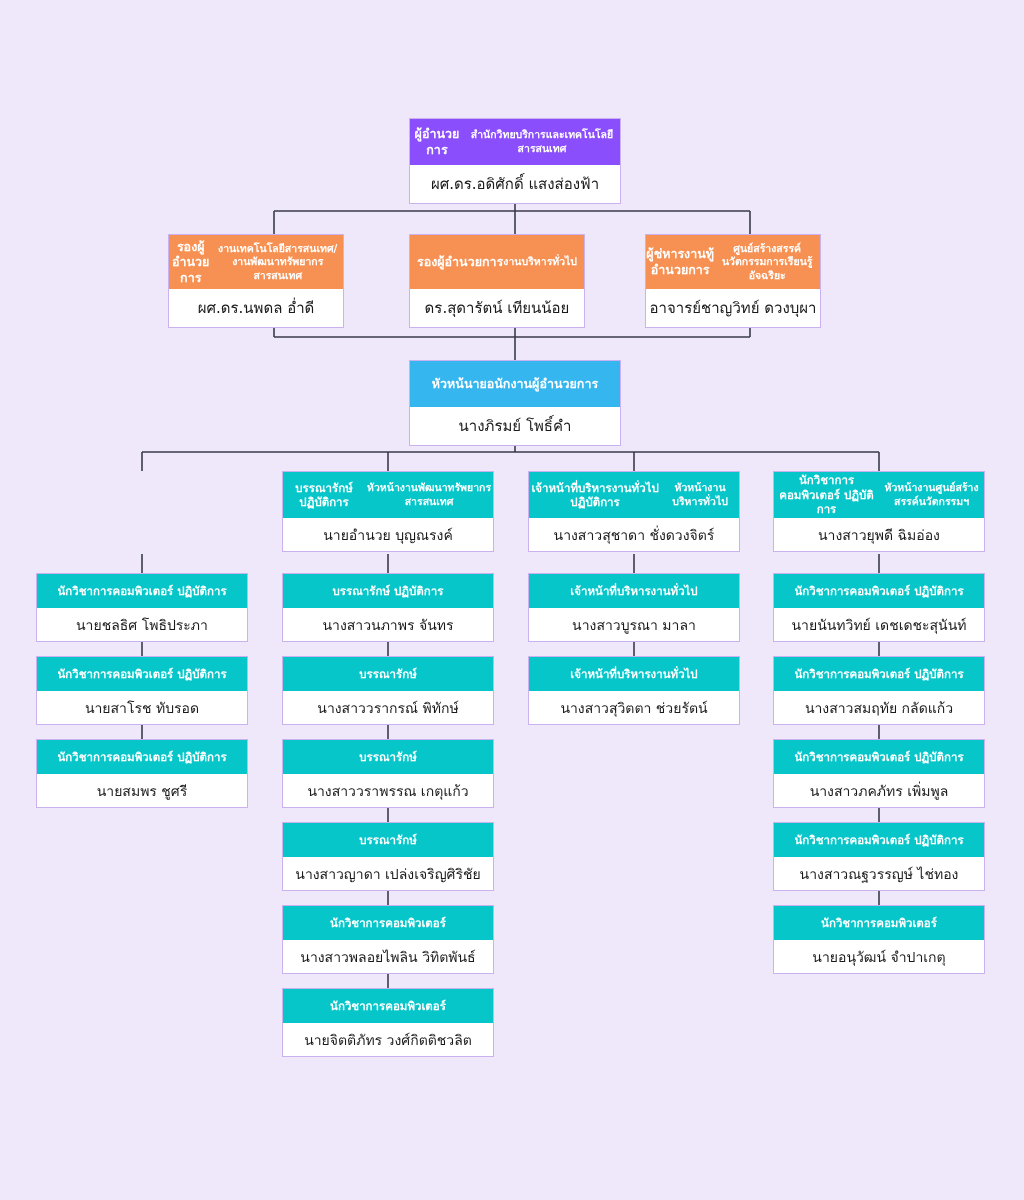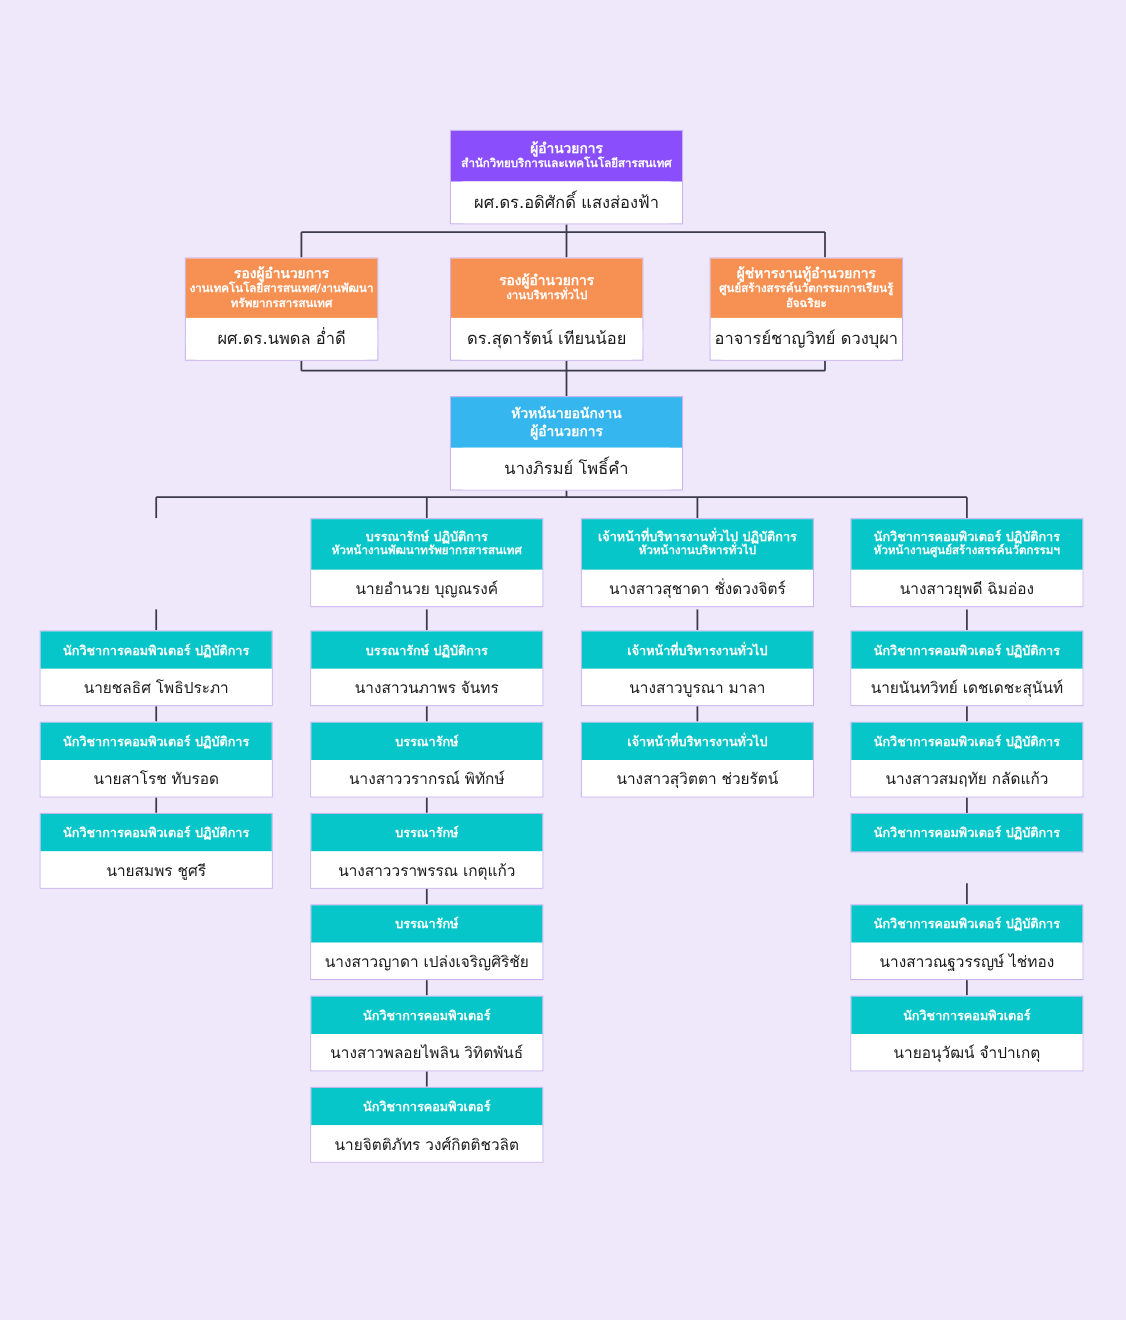--- a/index.html
+++ b/index.html
@@ -16,21 +16,21 @@
     position:absolute;
     border:1px solid #c9b2ef;
     background:#ffffff;
     box-sizing:border-box;
   }
   .node .hdr{
     color:#ffffff;
     text-align:center;
     font-weight:bold;
     display:flex;
-    flex-direction:column;
+    flex-direction:row;
     align-items:center;
     justify-content:center;
     box-sizing:border-box;
     line-height:1.25;
   }
   .node .hdr .l1{display:block;}
   .node .hdr .l2{display:block;font-weight:bold;}
   .node .nm{
     color:#1a1a1a;
     text-align:center;
@@ -49,21 +49,21 @@
   .w-top{width:212px;}
   .w-dep{width:176px;}
   .w-col{width:212px;}
 
   .hdr.h2{height:46px;font-size:12.5px;}
   .hdr.h1{height:34px;font-size:12.5px;}
   .hdr.h3{height:54px;font-size:12.5px;}
   .hdr.sm{font-size:11.5px;}
   .hdr .sub{font-size:10.5px;font-weight:bold;line-height:1.3;}
   .nm.n1{height:33px;font-size:14px;}
-  .nm.n2{height:38px;font-size:15px;border-radius:12px;}
+  .nm.n2{height:38px;font-size:15px;}
 </style>
 </head>
 <body>
 
 <div id="chart">
 
   <svg class="lines" viewBox="0 0 1024 1200">
     <g stroke="#3a3a4a" stroke-width="1.6" fill="none">
 
       <line x1="515" y1="199" x2="515" y2="244"></line>
@@ -245,20 +245,21 @@
   <div class="node lv-staff w-col" style="left:773px;top:656px;">
     <div class="hdr h1 sm">
       <span class="l1">นักวิชาการคอมพิวเตอร์ ปฏิบัติการ</span>
     </div>
     <div class="nm n1">นางสาวสมฤทัย กลัดแก้ว</div>
   </div>
   <div class="node lv-staff w-col" style="left:773px;top:739px;">
     <div class="hdr h1 sm">
       <span class="l1">นักวิชาการคอมพิวเตอร์ ปฏิบัติการ</span>
     </div>
+    <div class="nm n1">นางสาวภคภัทร เพิ่มพูล</div>
   </div>
   <div class="node lv-staff w-col" style="left:773px;top:822px;">
     <div class="hdr h1 sm">
       <span class="l1">นักวิชาการคอมพิวเตอร์ ปฏิบัติการ</span>
     </div>
     <div class="nm n1">นางสาวณฐวรรญษ์ ไช่ทอง</div>
   </div>
   <div class="node lv-staff w-col" style="left:773px;top:905px;">
     <div class="hdr h1 sm">
       <span class="l1">นักวิชาการคอมพิวเตอร์</span>

